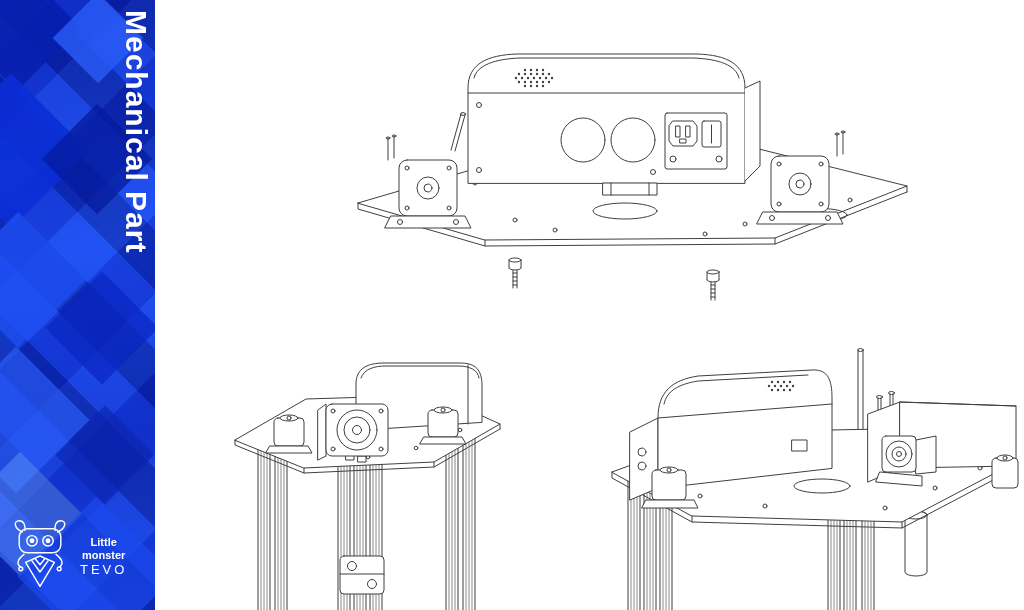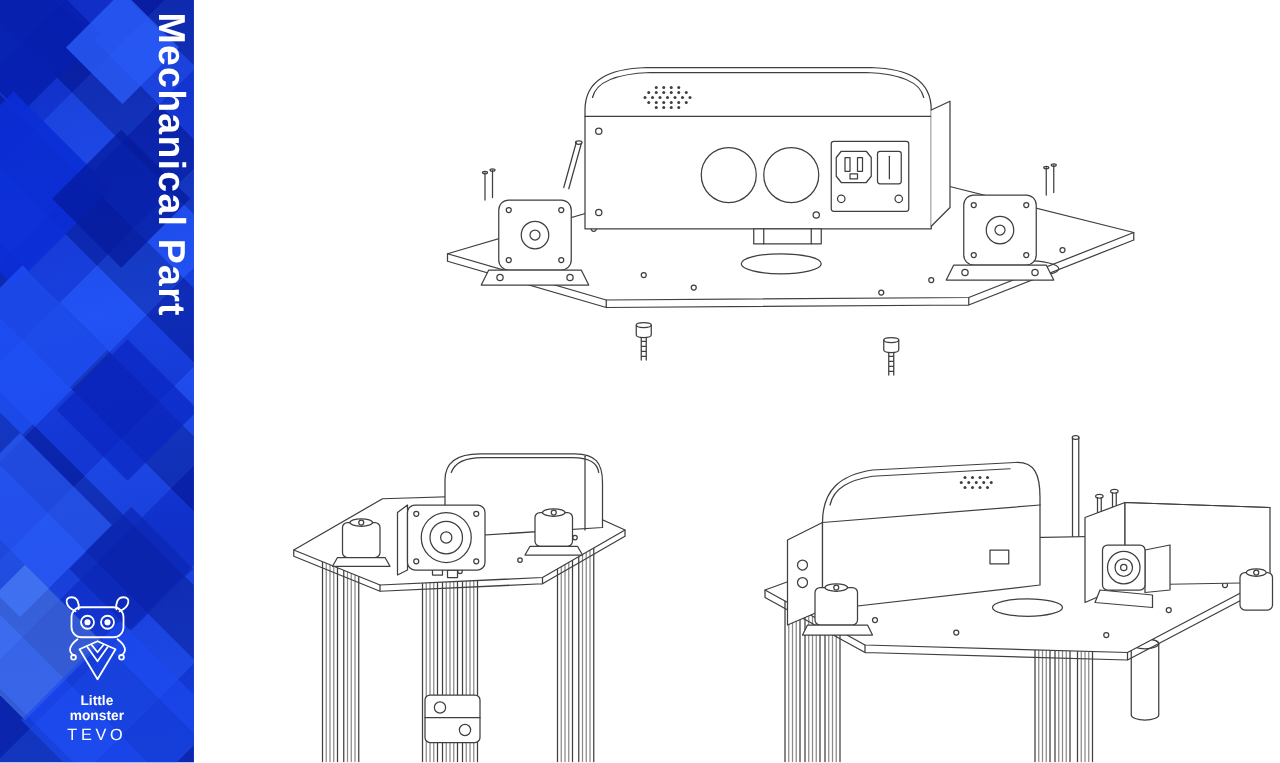--- a/index.html
+++ b/index.html
@@ -27,21 +27,21 @@
   .sq9{width:88px;height:88px;left:-24px;top:470px;background:#5d93ff;opacity:.5}
   .sq10{width:112px;height:112px;left:40px;top:520px;background:#1c4af0;opacity:.65}
 
   .v-title{
     position:absolute; top:10px; right:2px;
     writing-mode:vertical-rl;
     color:#fff; font-size:30px; font-weight:bold; letter-spacing:1px;
     white-space:nowrap;
   }
 
-  .logo{ position:absolute; left:0; right:0; bottom:14px; display:flex; flex-direction:column; align-items:center; }
+  .logo{ position:absolute; left:0; right:0; bottom:14px; display:flex; flex-direction:row; align-items:center; }
   .logo svg{ width:80px; height:80px; }
   .logo-text{ text-align:center; color:#fff; line-height:1.15; margin-top:2px; }
   .logo-line1,.logo-line2{ display:block; font-size:11px; font-weight:bold; }
   .logo-line3{ display:block; font-size:13px; font-weight:normal; letter-spacing:3px; margin-top:1px; }
 
   
   .fig{ position:absolute; }
   #fig1{ left:355px; top:48px;  width:560px; height:260px; }
   #fig2{ left:228px; top:358px; width:290px; height:252px; }
   #fig3{ left:600px; top:340px; width:424px; height:270px; }

